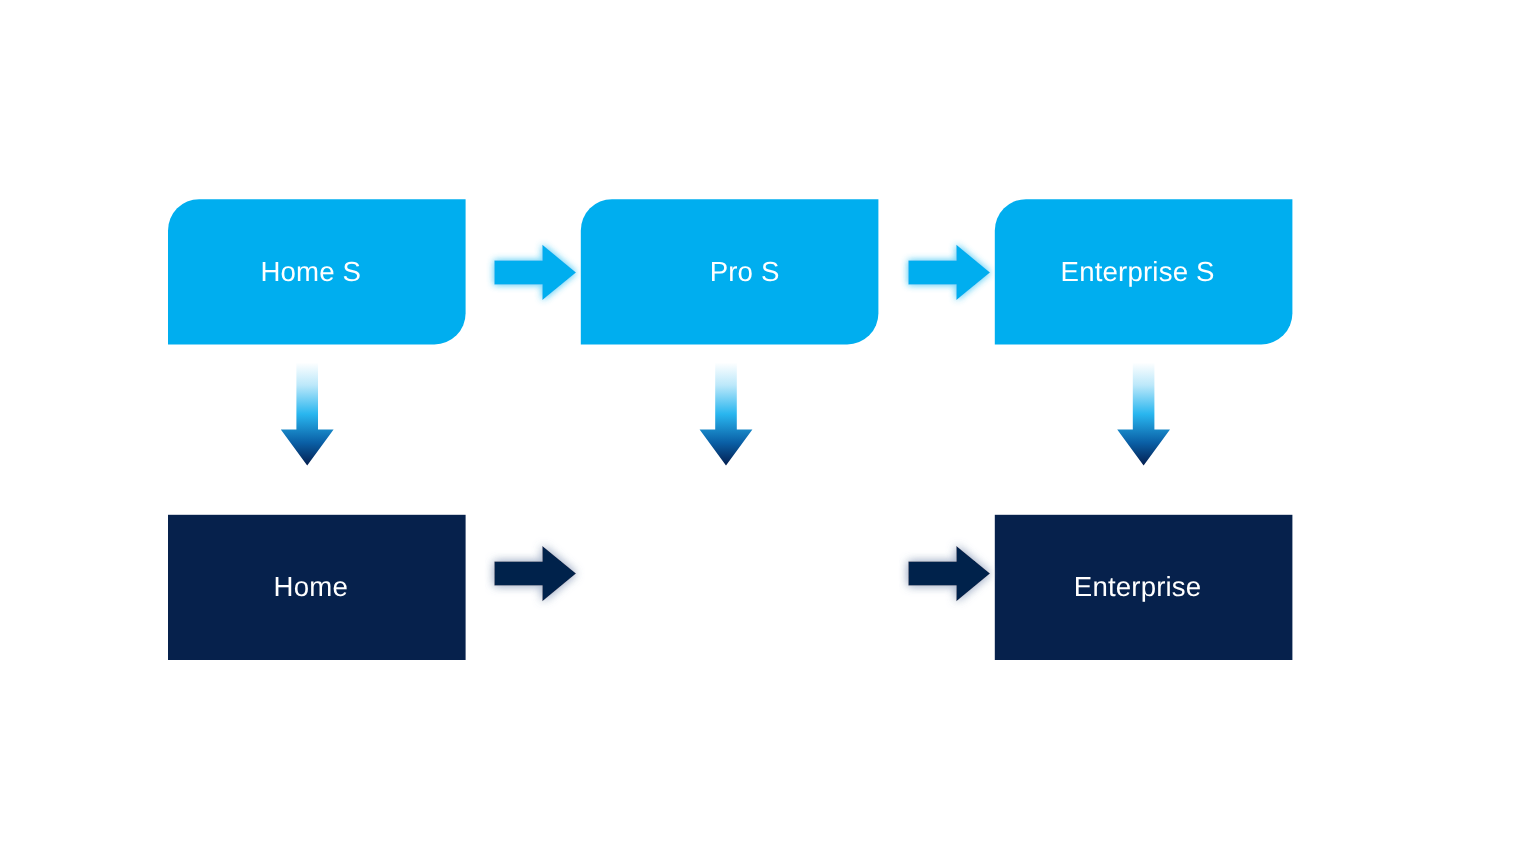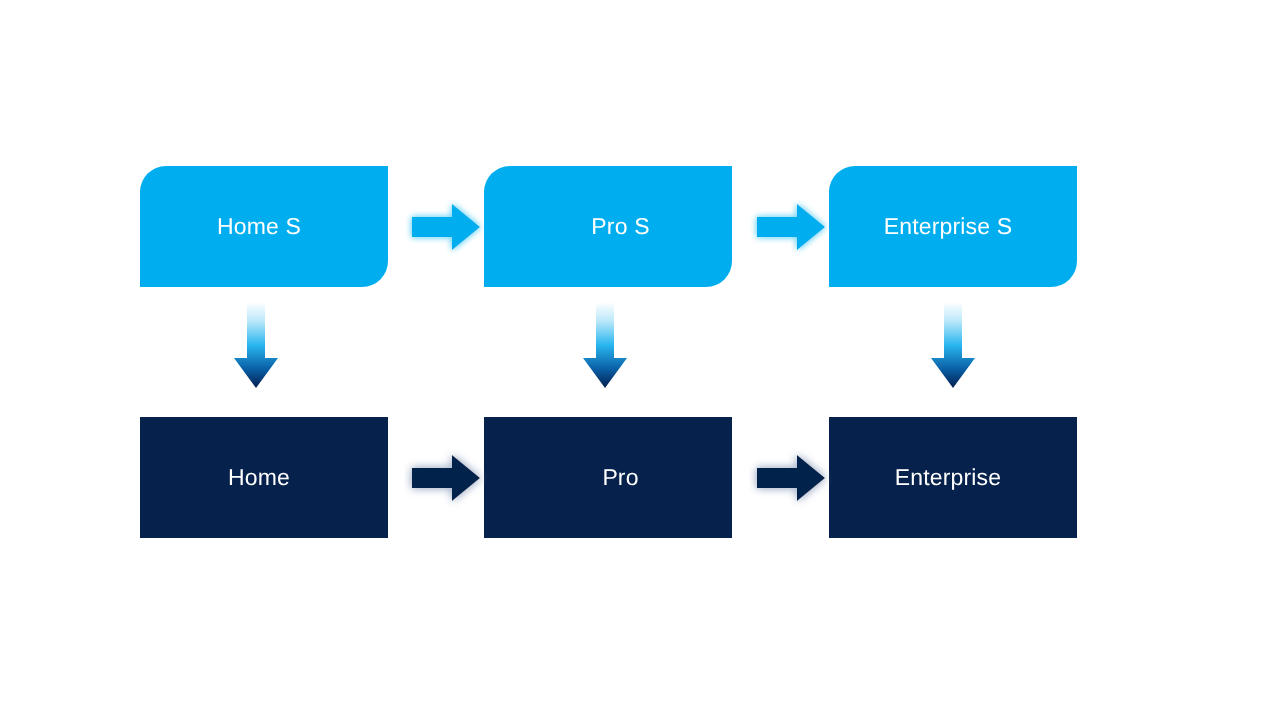--- a/index.html
+++ b/index.html
@@ -47,20 +47,21 @@
   
   .node-service {
     background: #00AEEF;
     border-radius: 26px 0 26px 0;
   }
 
   
   .node-product {
     background: #06214C;
     border-radius: 0;
+    margin-top: 12px;
   }
 
   
   .label-shift-left { transform: translateX(-5px); }
 
   
   .row-top    { top: 166px; }
   .row-bottom { top: 417px; }
 
   .col-1 { left: 140px; }
@@ -178,23 +179,20 @@
         <stop offset="100%" stop-color="#041E4F"></stop>
       </linearGradient>
     </defs>
     <path d="M15,0 L33,0 L33,56 L46,56 L24,86 L2,56 L15,56 Z" fill="url(#vgrad3)"></path>
   </svg>
 
   <div class="node node-product row-bottom col-1">
     <span class="node-label label-shift-left">Home</span>
   </div>
 
-  <div class="node node-product row-bottom col-2">
-    <span class="node-label">Pro</span>
-  </div>
 
   <div class="node node-product row-bottom col-3">
     <span class="node-label label-shift-left">Enterprise</span>
   </div>
 
   <svg class="arrow arrow-h row-bottom-arrow gap-1" viewBox="0 0 84 62" xmlns="http://www.w3.org/2000/svg">
     <defs>
       <filter id="glowNavy1" x="-60%" y="-60%" width="220%" height="220%">
         <feGaussianBlur stdDeviation="4" result="b"></feGaussianBlur>
         <feFlood flood-color="#A9B6CC" flood-opacity="0.85"></feFlood>

